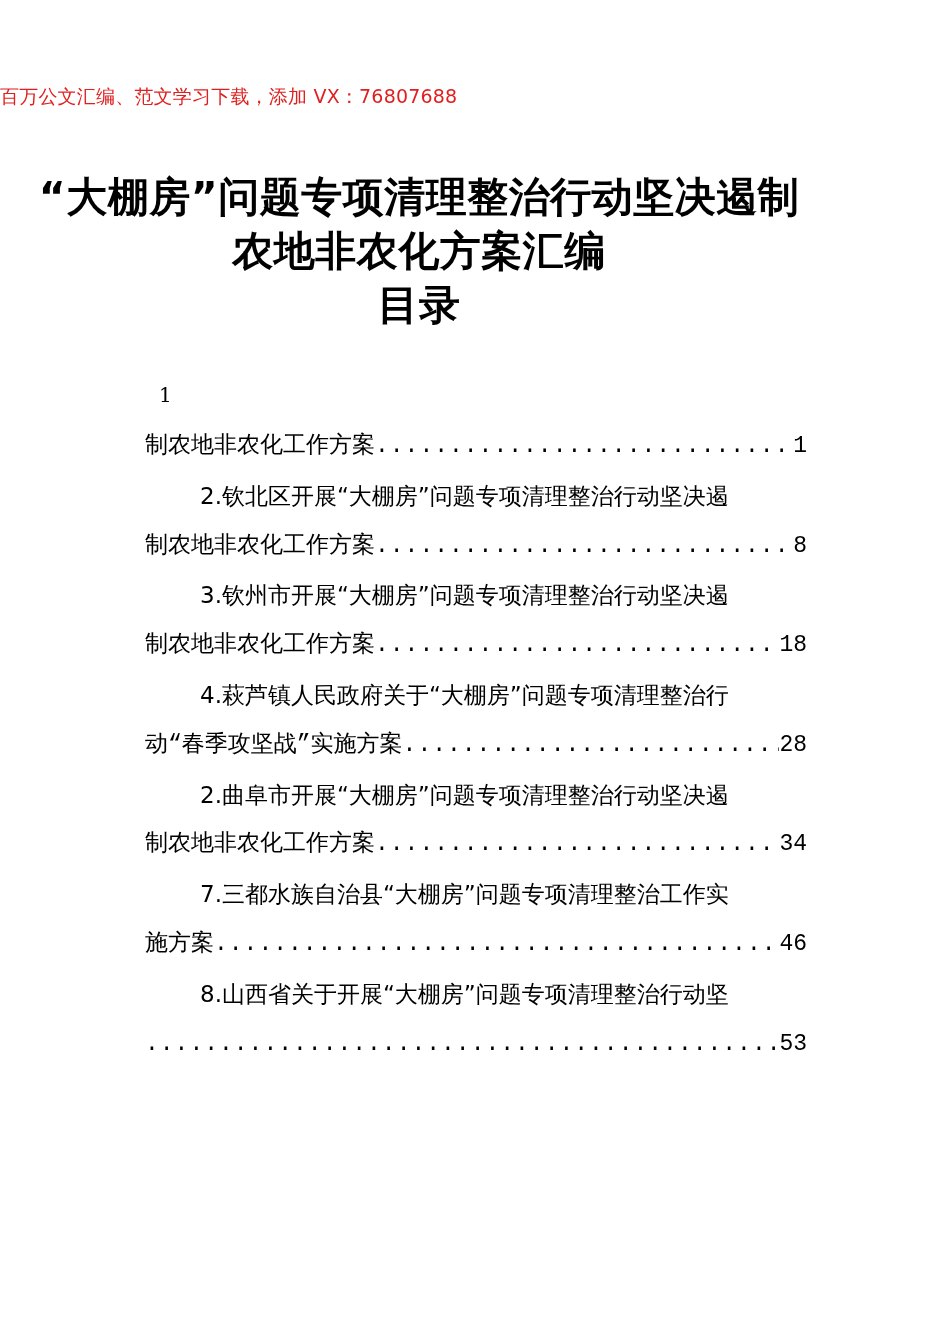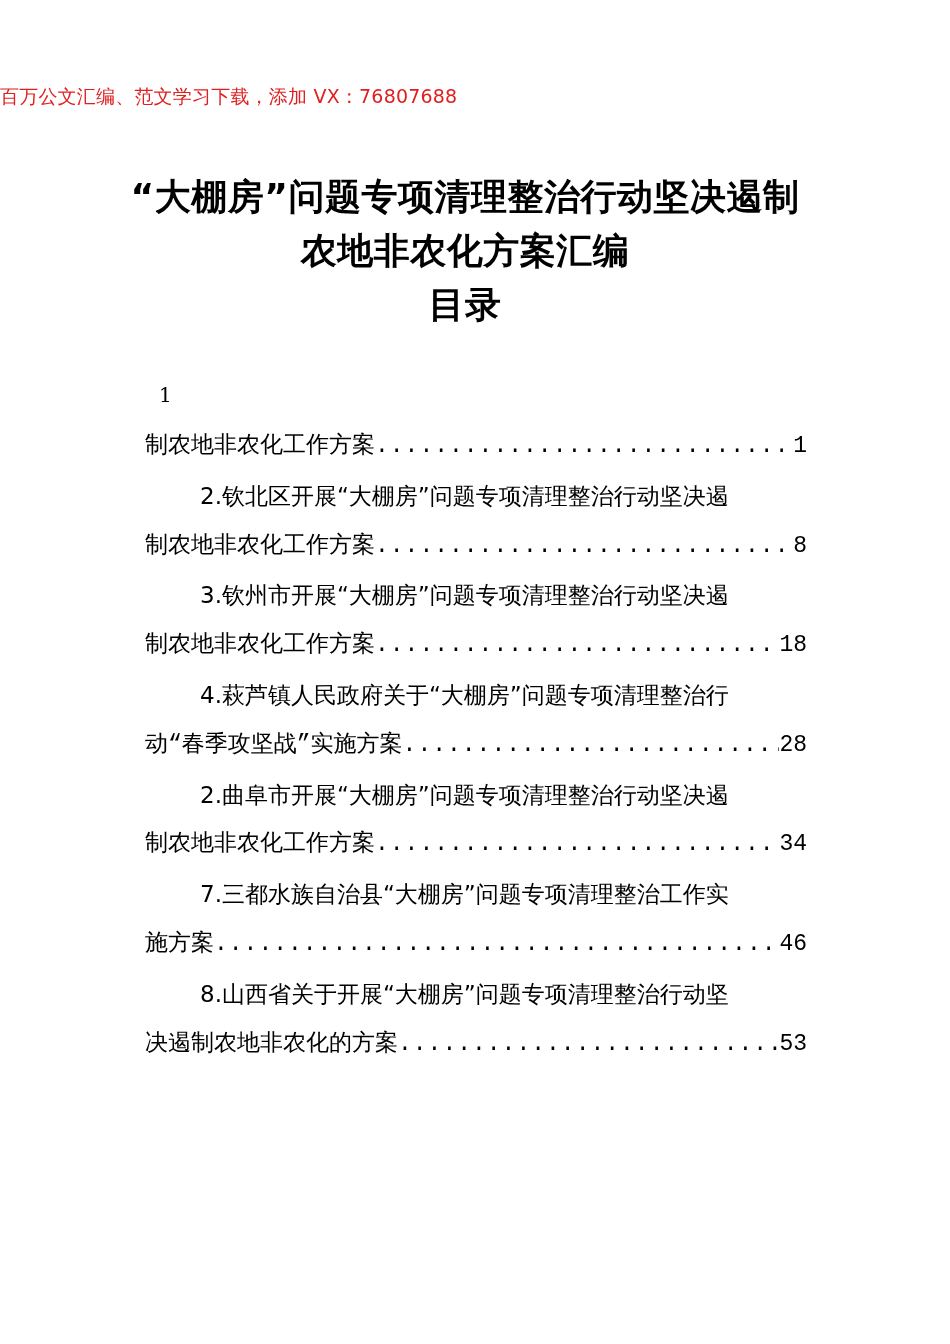--- a/index.html
+++ b/index.html
@@ -1,21 +1,21 @@
 <!DOCTYPE html>
 <html><head>
 <meta charset="utf-8">
 <style>
   html, body { margin: 0; padding: 0; background: #ffffff; }
   body { width: 950px; height: 1344px; position: relative; overflow: hidden;
          font-family: "DejaVu Sans", sans-serif; color: #000; }
   .header { position: absolute; top: 84px; left: 0; width: 950px; text-align: left;
             color: #e02020; font-size: 19px; letter-spacing: 0.2px; }
   .title { position: absolute; top: 170px; left: 0; width: 838px; text-align: center;
-           font-weight: bold; font-size: 36px; line-height: 54px; letter-spacing: 0.5px; padding-left: 46px; }
+           font-weight: bold; font-size: 41px; line-height: 54px; letter-spacing: 0.5px; }
   .title div { white-space: nowrap; }
   .toc { position: absolute; left: 145px; top: 378px; width: 662px; }
   .page-num-top { font-family: "DejaVu Serif", serif; font-size: 20px; margin-left: 14px;
                   height: 44px; line-height: 34px; }
   .entry-line { font-size: 23px; height: 49.8px; line-height: 49.8px; white-space: nowrap; }
   .entry-line.first { padding-left: 55px; }
   .entry-line.second { display: flex; font-family: Liberation Mono, monospace; }
   .entry-line.second .txt { flex: 0 0 auto; }
   .entry-line.second .dots { flex: 1 1 auto; overflow: hidden; white-space: nowrap;
                              letter-spacing: 1px; }
@@ -86,18 +86,17 @@
     <div class="entry-line second">
         <span class="txt">施方案</span>
         <span class="dots"></span>
         <span class="pg">46</span>
       </div>
   </div>
 
   <div>
     <div class="entry-line first">8.山西省关于开展“大棚房”问题专项清理整治行动坚</div>
     <div class="entry-line second">
-        <span class="txt">决遏制农地非农化的方案</span>
         <span class="dots"></span>
         <span class="pg">53</span>
       </div>
   </div>
 </div>
 
 </body></html>

